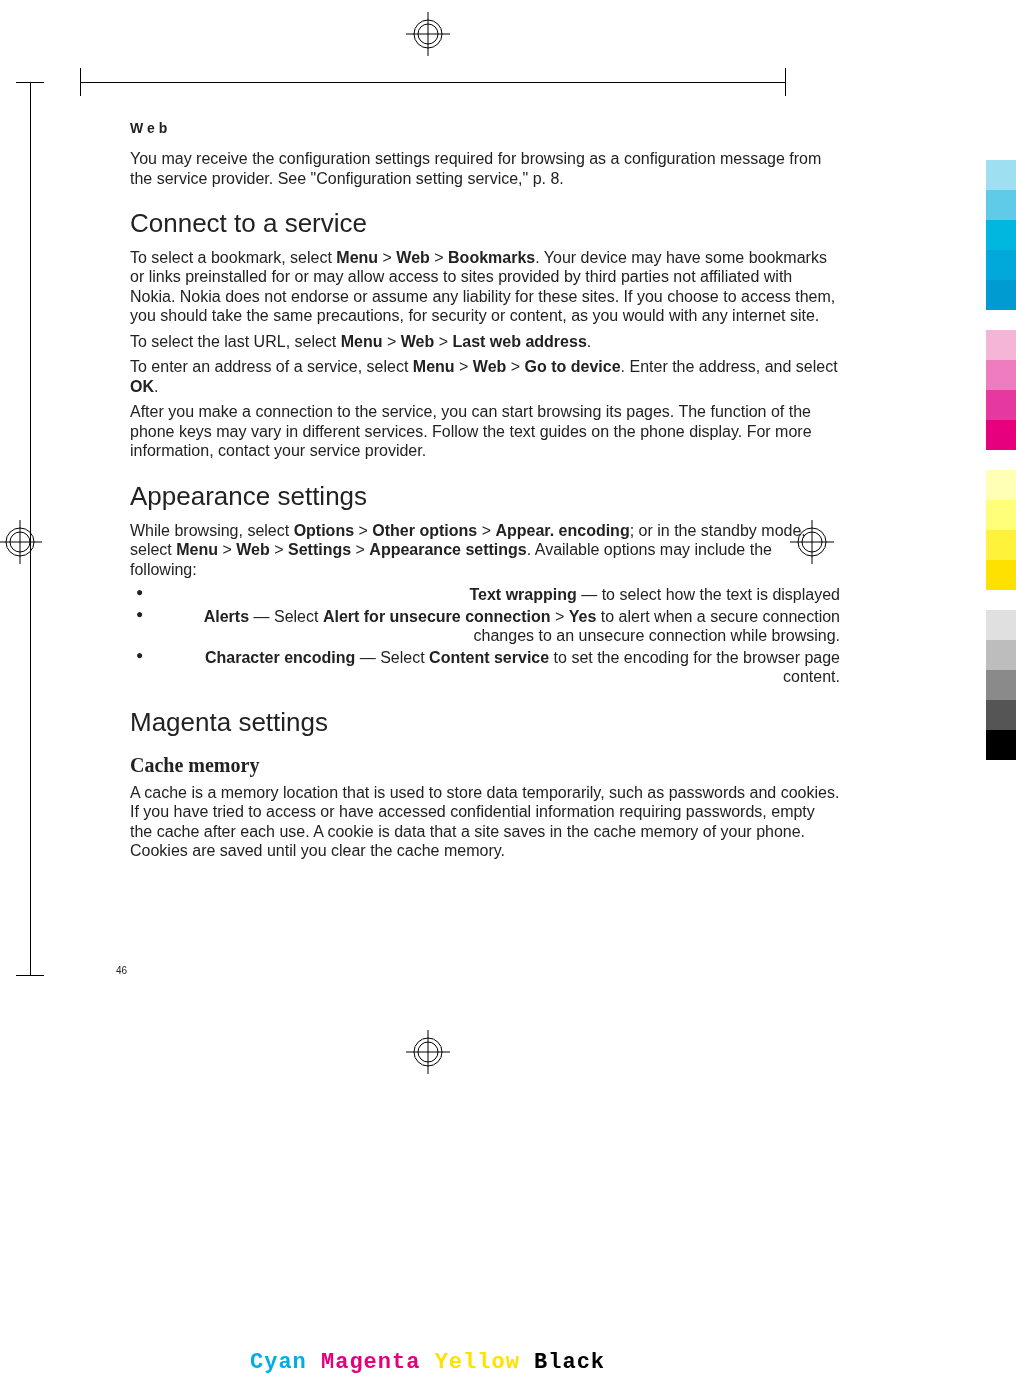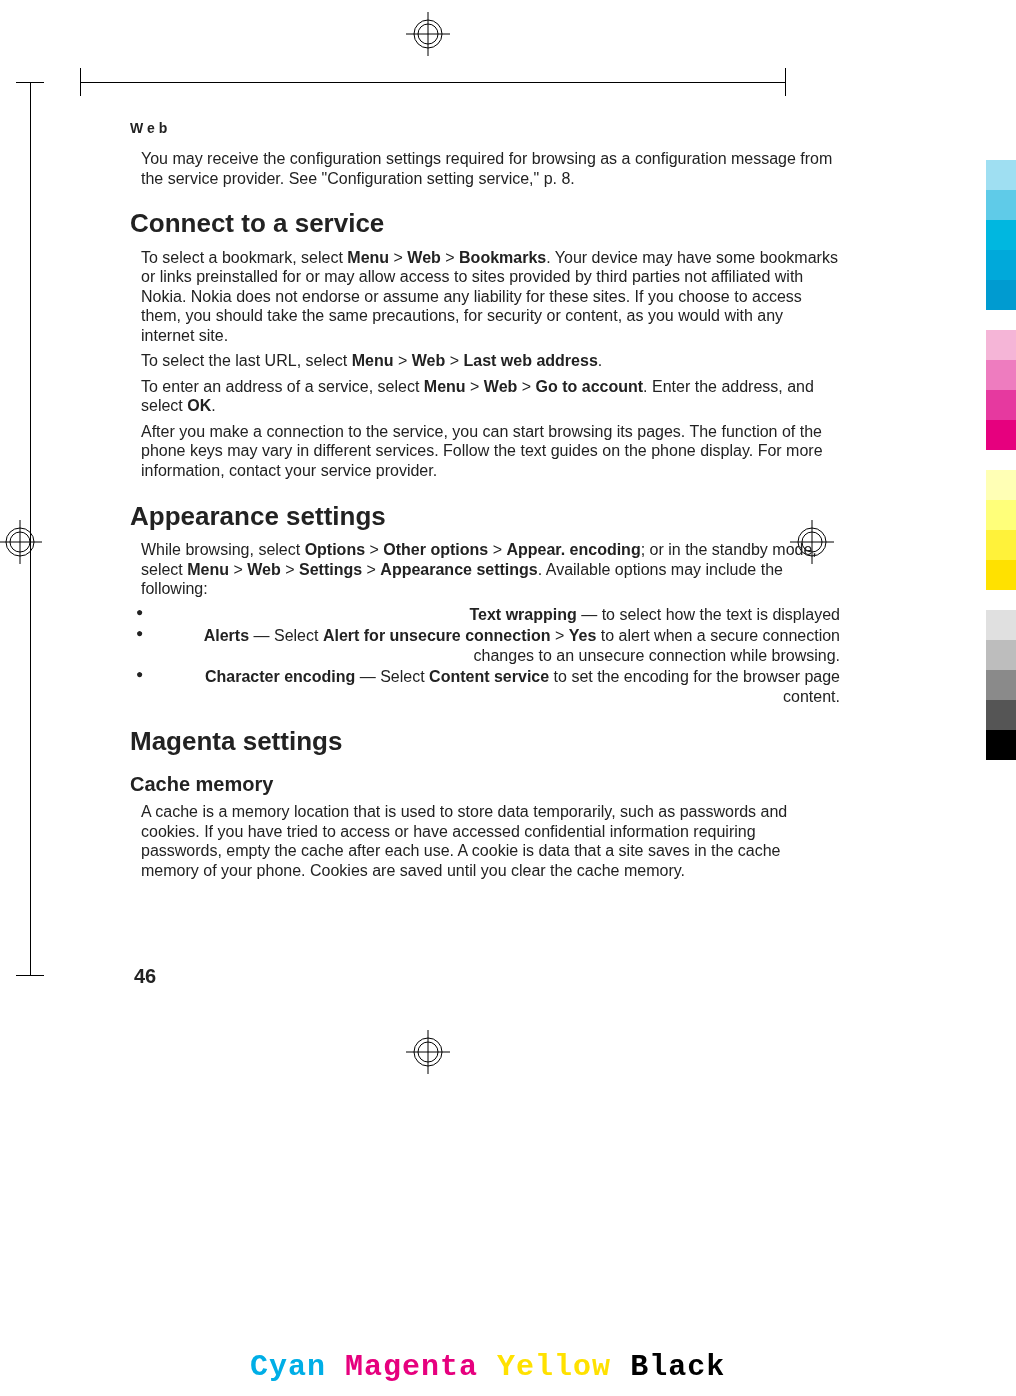--- a/index.html
+++ b/index.html
@@ -32,43 +32,44 @@
     width: 710px;
     font-size: 16px;
     line-height: 1.22;
   }
   .header-label {
     font-size: 14px;
     letter-spacing: 4px;
     font-weight: bold;
     margin-bottom: 12px;
   }
-  .para { margin: 6px 0 6px 11px; }
+  .para { margin: 6px 0 6px 0; }
   h1.section {
     font-size: 26px;
-    font-weight: bold;
+    font-weight: normal;
     margin: 20px 0 8px 0;
   }
   h2.subsection {
     font-size: 20px;
     font-weight: bold;
     margin: 14px 0 6px 0;
+    font-family: Liberation Serif, serif;
   }
   b { font-weight: bold; }
   ul.bullets { list-style: none; padding:0; margin:4px 0; }
   ul.bullets li { position:relative; padding-left:26px; margin:2px 0;text-align:right; }
   ul.bullets li::before {
     content:"●"; position:absolute; left:6px; top:0; font-size:12px;
   }
   .page-num {
-    position:absolute; left:134px; top:965px; font-weight:bold; font-size:20px;
+    position:absolute; left:116px; top:965px; font-weight:normal; font-size:10px;
   }
   .cmyk {
     position:absolute; left:250px; top:1350px; font-family: "Courier New", monospace;
-    font-size:30px; font-weight:bold; letter-spacing:1px;
+    font-size:22px; font-weight:bold; letter-spacing:1px;
   }
   .cmyk .c { color:#00aee6; }
   .cmyk .m { color:#e6007e; }
   .cmyk .y { color:#ffe100; }
   .cmyk .k { color:#000; }
 </style>
 </head>
 <body>
 
 <div class="crop-top-h"></div>
@@ -142,21 +143,21 @@
 
   <div class="para">
     <span>To select a bookmark, select </span><b>Menu</b><span> &gt; </span><b>Web</b><span> &gt; </span><b>Bookmarks</b><span>. Your device may have some bookmarks or links preinstalled for or may allow access to sites provided by third parties not affiliated with Nokia. Nokia does not endorse or assume any liability for these sites. If you choose to access them, you should take the same precautions, for security or content, as you would with any internet site.</span>
   </div>
 
   <div class="para">
     <span>To select the last URL, select </span><b>Menu</b><span> &gt; </span><b>Web</b><span> &gt; </span><b>Last web address</b><span>.</span>
   </div>
 
   <div class="para">
-    <span>To enter an address of a service, select </span><b>Menu</b><span> &gt; </span><b>Web</b><span> &gt; </span><b>Go to account</b><span>. Enter the address, and select </span><b>OK</b><span>.</span>
+    <span>To enter an address of a service, select </span><b>Menu</b><span> &gt; </span><b>Web</b><span> &gt; </span><b>Go to device</b><span>. Enter the address, and select </span><b>OK</b><span>.</span>
   </div>
 
   <div class="para">After you make a connection to the service, you can start browsing its pages. The function of the phone keys may vary in different services. Follow the text guides on the phone display. For more information, contact your service provider.</div>
 
   <h1 class="section">Appearance settings</h1>
 
   <div class="para">
     <span>While browsing, select </span><b>Options</b><span> &gt; </span><b>Other options</b><span> &gt; </span><b>Appear. encoding</b><span>; or in the standby mode, select </span><b>Menu</b><span> &gt; </span><b>Web</b><span> &gt; </span><b>Settings</b><span> &gt; </span><b>Appearance settings</b><span>. Available options may include the following:</span>
   </div>
 

